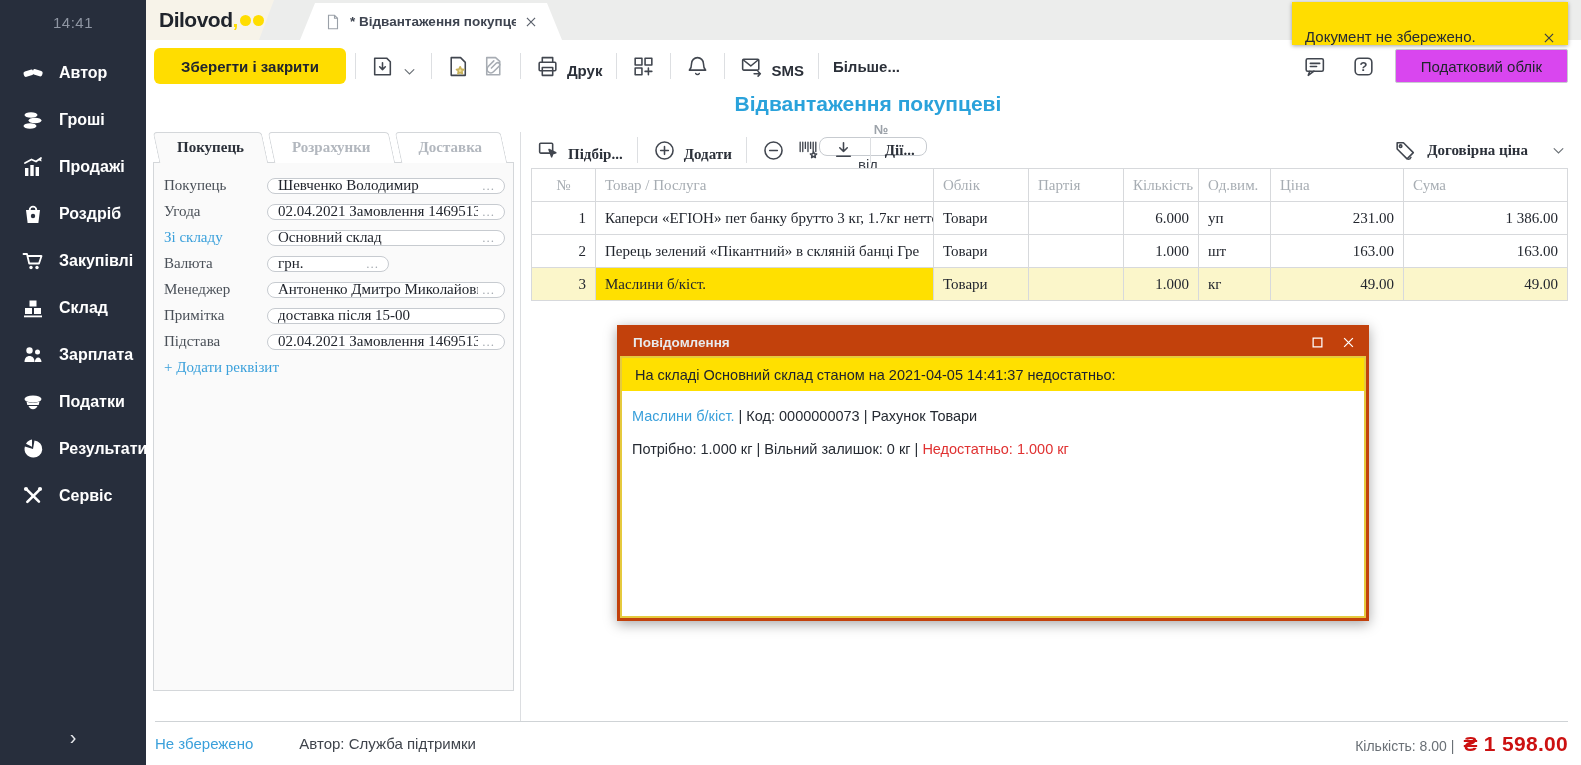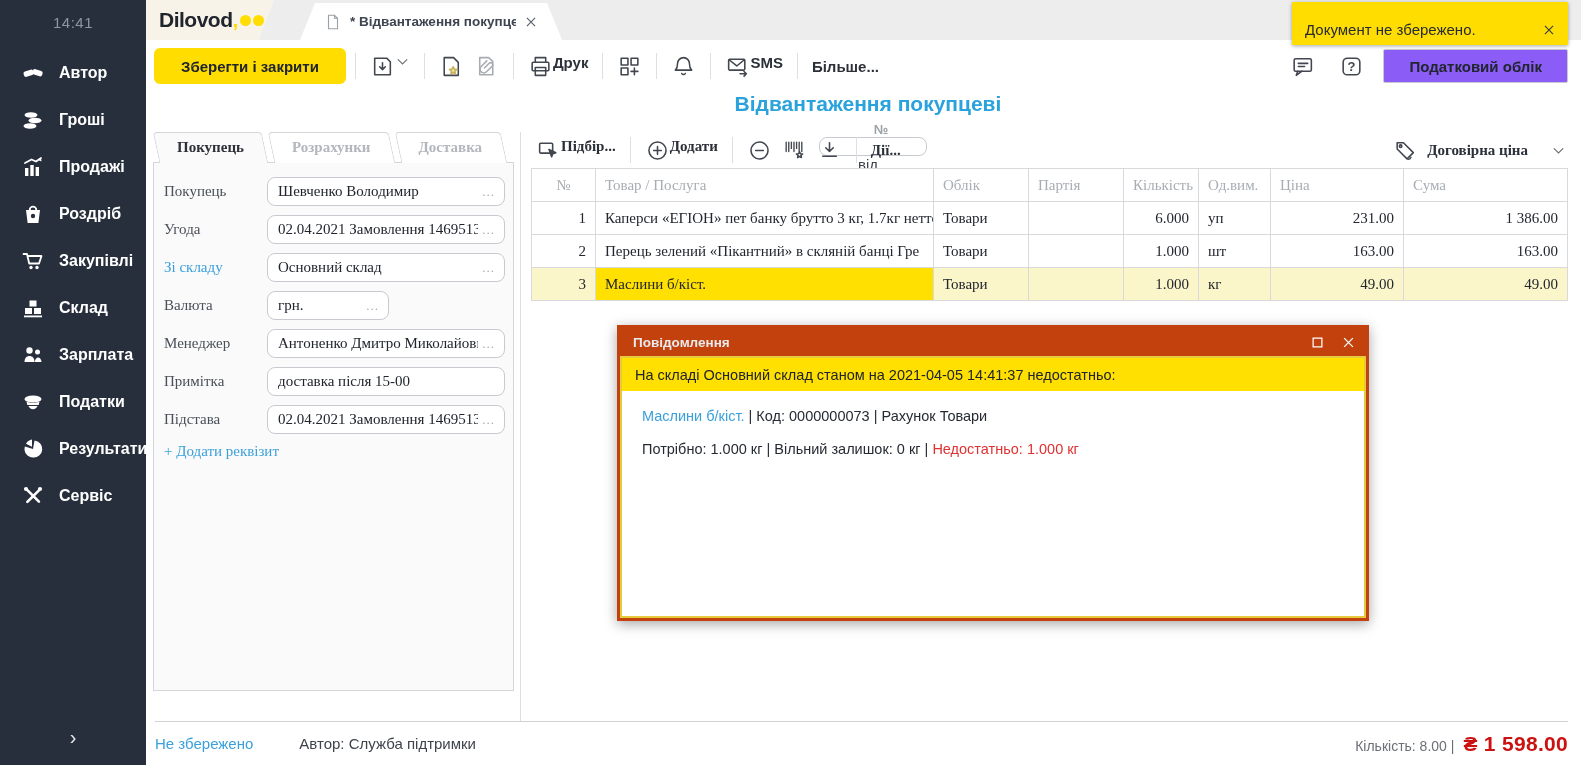--- a/index.html
+++ b/index.html
@@ -28,36 +28,36 @@
   .logo-comma { font-size:21px; font-weight:800; color:#FFDD00; }
   .logo-dot { display:inline-block; width:11px; height:11px; border-radius:50%; background:#FFDD00; margin-left:2px; }
   .browser-tab { position:absolute; left:154px; top:3px; width:262px; height:37px; background:#fff;
     clip-path:polygon(15px 0,calc(100% - 15px) 0,100% 100%,0 100%);
     display:flex; align-items:center; gap:8px; padding:0 24px; }
   .tab-doc { width:18px; height:18px; stroke:#9AA0A8; fill:none; stroke-width:1.5; flex-shrink:0; }
   .tab-title { flex:1; min-width:0; font-size:13.5px; font-weight:600; color:#3E4450; white-space:nowrap; overflow:hidden; }
   .xico { width:14px; height:14px; stroke:#5A606B; stroke-width:2; fill:none; flex-shrink:0; cursor:pointer; }
 
   .toast { position:absolute; top:2px; right:13px; width:276px; height:43px; background:#FFDD00; z-index:50;
-    display:flex; align-items:center; padding:11px 12px 0 13px; box-shadow:0 1px 4px rgba(0,0,0,.35); }
+    display:flex; align-items:flex-end; padding:11px 12px 0 13px; box-shadow:0 1px 4px rgba(0,0,0,.35); }
   .toast-text { flex:1; font-size:15px; color:#262B33; }
   .toast .xico { stroke:#3A3F47; margin-top:1px; }
 
   
   .toolbar { height:52px; display:flex; align-items:center; padding-left:8px; flex-shrink:0; background:#fff; }
   .btn-primary { background:#FFDD00; border:none; border-radius:6px; height:36px; padding:0 27px;
     font-family:inherit; font-size:15px; font-weight:700; color:#21252D; cursor:pointer; }
   .tool-sep { width:1px; height:26px; background:#DDDFE2; margin:0 9px; flex-shrink:0; }
-  .tool-btn { display:flex; align-items:flex-start; padding:0 5px; cursor:pointer;
+  .tool-btn { display:flex; align-items:flex-end; gap:7px; padding:0 5px; cursor:pointer;
     font-size:15px; font-weight:600; color:#2B3039; white-space:nowrap; }
   .ico { width:25px; height:25px; stroke:#41464F; fill:none; stroke-width:1.5; stroke-linecap:round; stroke-linejoin:round; flex-shrink:0; }
   .ico-sm { width:15px; height:15px; stroke:#6A7076; fill:none; stroke-width:1.8; stroke-linecap:round; }
   .toolbar-right { margin-left:auto; display:flex; align-items:center; gap:14px; margin-right:13px; }
-  .btn-outline { height:34px; border:1px solid #C7CBD0; background:#8b5cf6; border-radius:2px; padding:0 25px;
-    font-family:inherit; font-size:15px; font-weight:700; color:#21252D; cursor:pointer; }
+  .btn-outline { height:34px; border:1px solid #C7CBD0; background:#d946ef; border-radius:2px; padding:0 25px;
+    font-family:inherit; font-size:15px; font-weight:400; color:#21252D; cursor:pointer; }
 
   
   .doc-header { height:40px; display:flex; align-items:center; padding-left:9px; flex-shrink:0;flex-direction:column; }
   .doc-title { font-size:21px; font-weight:700; color:#2AA2DB; cursor:pointer; }
   .chev-blue { width:16px; height:16px; stroke:#2AA2DB; fill:none; stroke-width:2; margin:6px 0 0 8px; cursor:pointer; }
   .num-label { color:#9CA2A9; font-size:13px; font-weight:600; margin-left:26px; }
   .input { border:1px solid #C7CBD0; border-radius:8px; height:30px; background:#fff; font-family:inherit; }
   .num-input { width:108px; margin-left:10px; padding:0 8px; font-size:15px; color:#21252D; }
   .date-label { font-size:15px; color:#3F444D; margin:0 12px; }
   .date-input { width:120px; display:flex; align-items:center; gap:8px; padding:0 7px 0 10px; cursor:text; }
@@ -78,21 +78,21 @@
     border:1px solid #D4D7DA; border-bottom:none; border-radius:4px 4px 0 0; transform:skewX(12deg); }
   .ftab.active { color:#2B3039; }
   .ftab.active::before { background:#FAFAFA; }
   .ftab .tlabel { position:relative; z-index:2; }
   .fpanel { border:1px solid #D4D7DA; background:#FAFAFA; flex:1; margin-bottom:30px;
     padding:14px 8px 0 10px; position:relative; z-index:1; }
 
   .field { display:flex; align-items:center; margin-bottom:9px; }
   .field-label { width:103px; flex-shrink:0; font-size:15px; color:#4A5058; }
   .field-label.link { color:#3AA0DB; cursor:pointer; }
-  .field-box { flex:1; min-width:0; height:29px; border:1px solid #C7CBD0; border-radius:8px; background:#fff;
+  .field-box { flex:1; min-width:0; height:16px; border:1px solid #C7CBD0; border-radius:8px; background:#fff;
     display:flex; align-items:center; padding:0 9px 0 10px; cursor:pointer; }
   .field.narrow .field-box { flex:0 0 122px; }
   .field-value { flex:1; min-width:0; font-size:15px; color:#21252D; white-space:nowrap; overflow:hidden; }
   .field-dots { color:#A7ACB2; font-size:13px; margin-left:4px; letter-spacing:1px; flex-shrink:0; }
   .add-req { margin-top:8px; font-size:15px; color:#3AA0DB; cursor:pointer; }
 
   
   .ttoolbar { height:36px; display:flex; align-items:center; font-size:15px; font-weight:700; color:#2B3039; }
   .ttool-right { margin-left:auto; display:flex; align-items:center; gap:9px; margin-right:2px;
     font-weight:600; cursor:pointer; }
@@ -110,21 +110,21 @@
   
   .modal { position:absolute; left:471px; top:325px; width:752px; background:#c2410c; padding:3px;
     z-index:30; box-shadow:0 3px 12px rgba(0,0,0,.35); }
   .modal-title { height:28px; display:flex; align-items:center; padding:0 10px 0 13px; }
   .modal-title-text { flex:1; color:#E8EAED; font-size:13.5px; font-weight:600; }
   .mico { width:15px; height:15px; stroke:#FFF; stroke-width:2; fill:none; cursor:pointer; }
   .modal-title .mico + .mico { margin-left:16px; }
   .modal-body { background:#fff; border:2px solid #E5CA3E; height:262px; overflow:hidden; }
   .modal-banner { background:#FFE000; min-height:33px; display:flex; align-items:center;
     padding:0 13px; font-size:14.5px; color:#20242C; }
-  .modal-line { padding:0 20px; margin-top:17px; font-size:14.5px; color:#262B33; }
+  .modal-line { padding:0 10px; margin-top:17px; font-size:14.5px; color:#262B33; }
   .modal-link { color:#3AA0DB; cursor:pointer; }
   .modal-alert { color:#E03131; }
 
   
   .statusbar { height:44px; flex-shrink:0; margin:0 13px 0 9px; border-top:1px solid #CFD3D6;
     display:flex; align-items:center; }
   .status-state { color:#3AA0DB; font-size:15px; cursor:pointer; }
   .status-author { color:#3F444C; font-size:15px; margin-left:46px; }
   .status-right { margin-left:auto; display:flex; align-items:baseline; gap:9px; }
   .status-qty { color:#6A7076; font-size:14px; }

